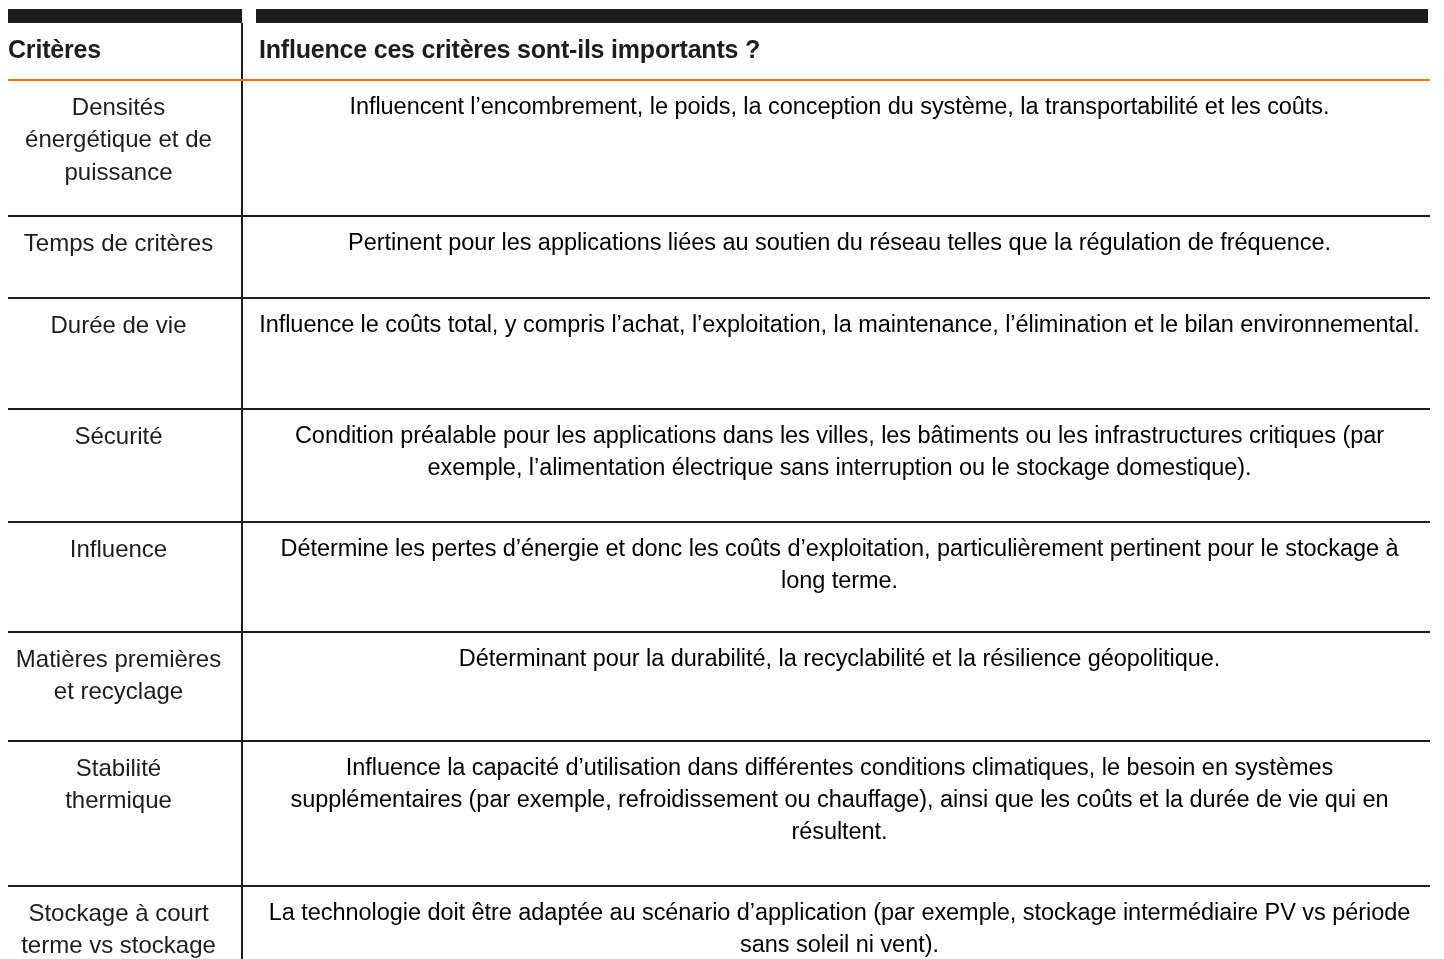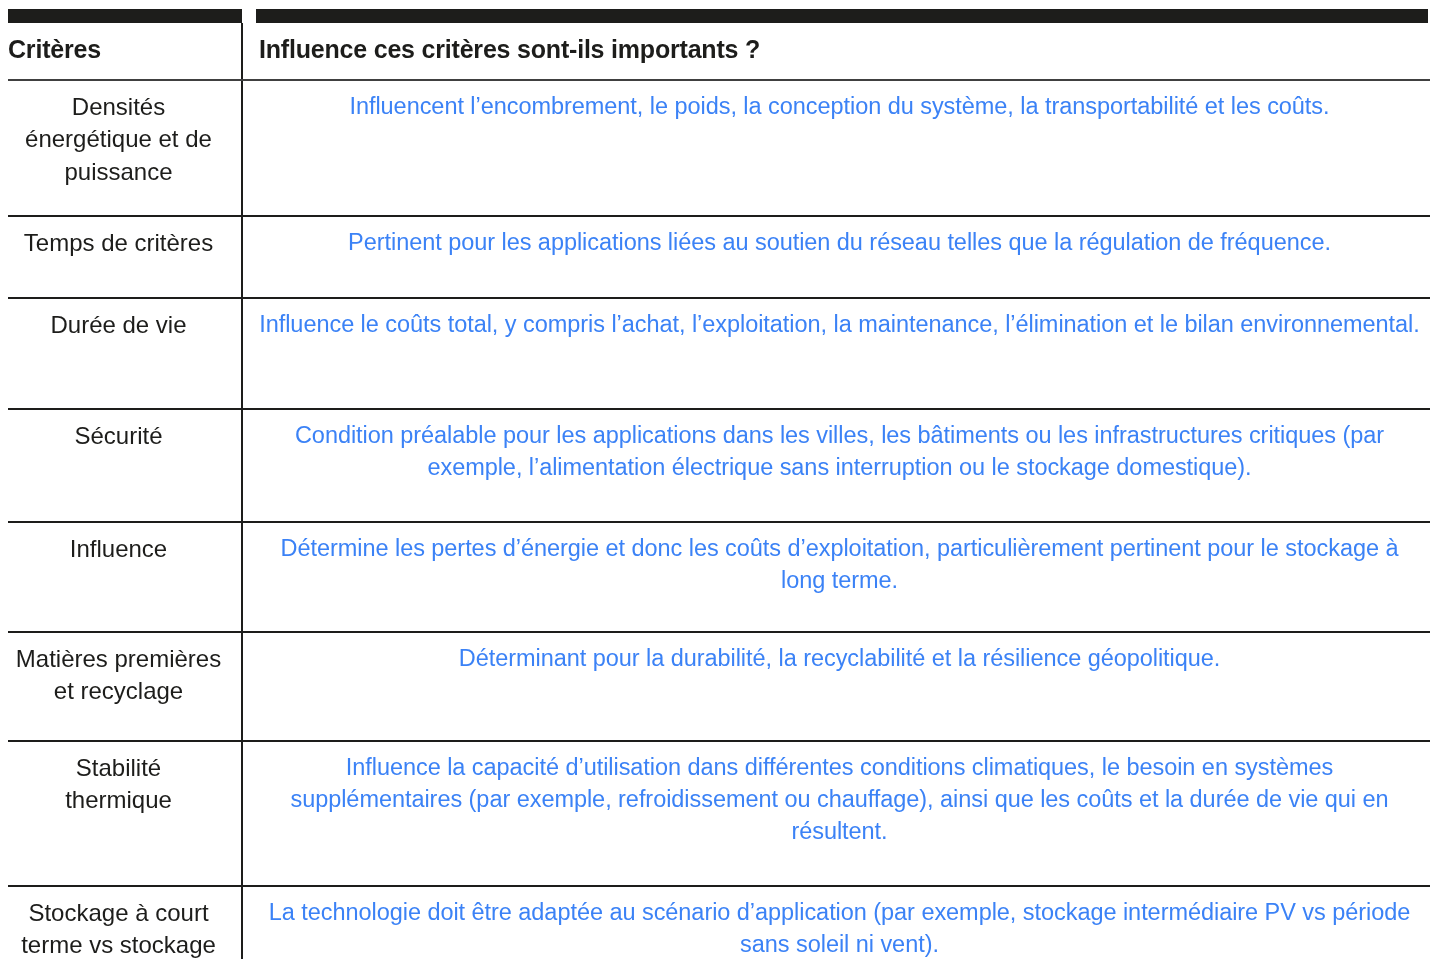--- a/index.html
+++ b/index.html
@@ -51,21 +51,21 @@
     top: 23px;
     left: 8px;
     width: 1422px;
     border-collapse: collapse;
     table-layout: fixed;
   }
   .tbl col.c1 { width: 234px; }
   .tbl col.c2 { width: 1188px; }
 
   .tbl tr.head th {
-    border-bottom: 2px solid #404040;
+    border-bottom: 2px solid #f97316;
     padding: 14px 15px 17px 0;
     vertical-align: bottom;
     text-align: left;
     margin-top: 27px;
   }
   .tbl tr.head th.h1 {
     border-right: 2px solid #1d1d1b;
     padding-right: 14px;
   }
   .tbl tr.head th.h2 {
@@ -105,21 +105,21 @@
     display: block;
     font-size: 24px;
     line-height: 1.35;
     color: #1d1d1b;
     white-space: pre-line;
   }
   .why-txt {
     display: block;
     font-size: 23.5px;
     line-height: 1.36;
-    color: #3b82f6;
+    color: #000000;
     font-stretch: condensed;
     letter-spacing: -0.05px;
   }
 
   
   .r0 td { height: 108px; }
   .r1 td { height: 54px; }
   .r2 td { height: 83px; }
   .r3 td { height: 85px; }
   .r4 td { height: 82px; }

